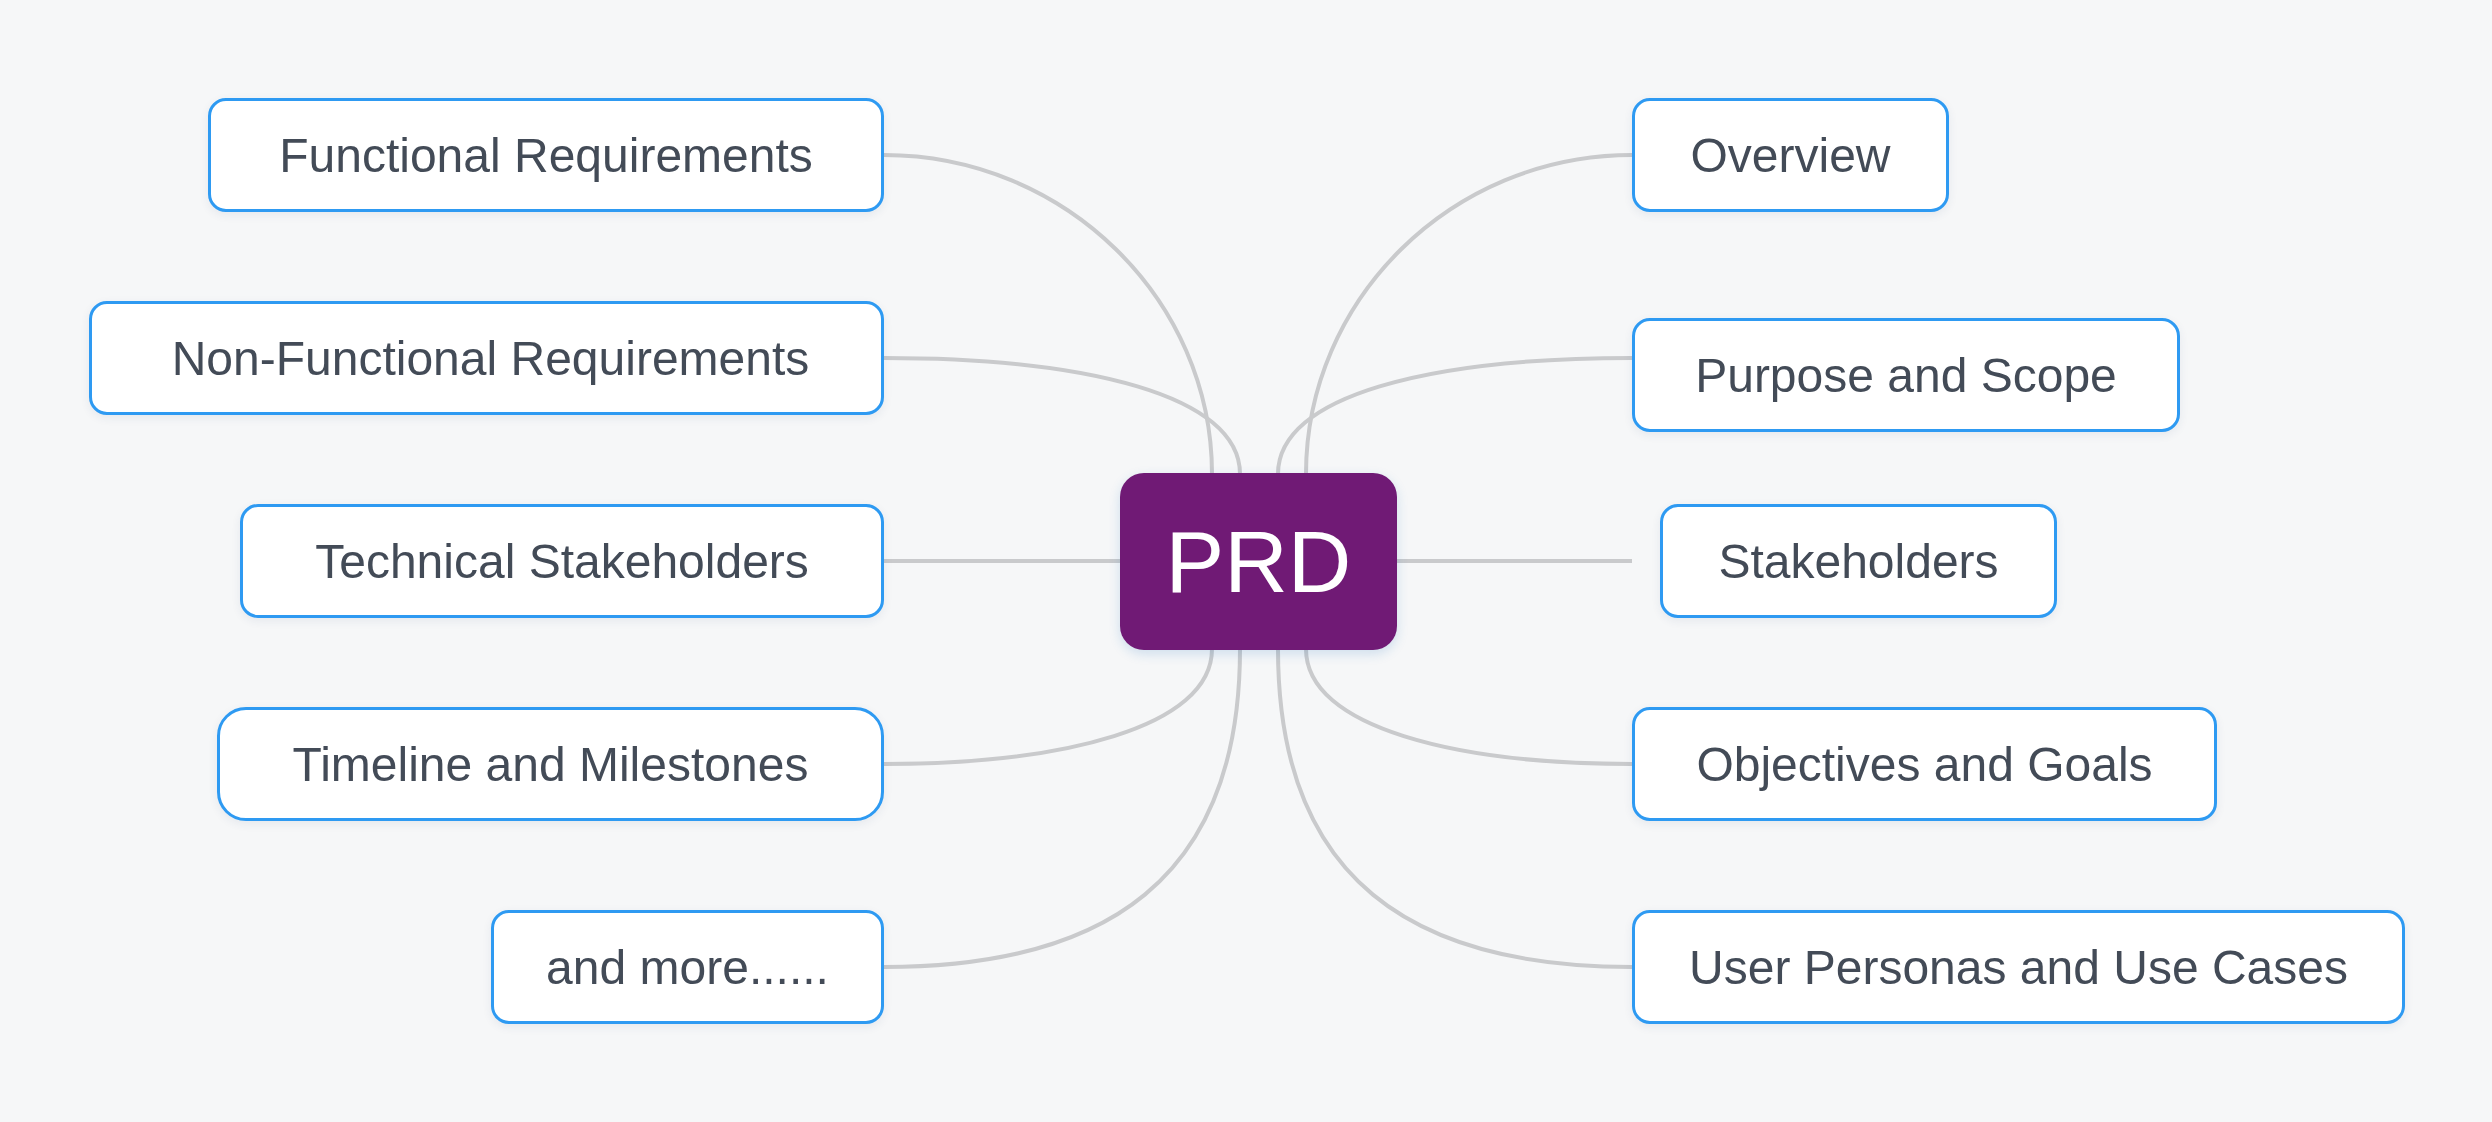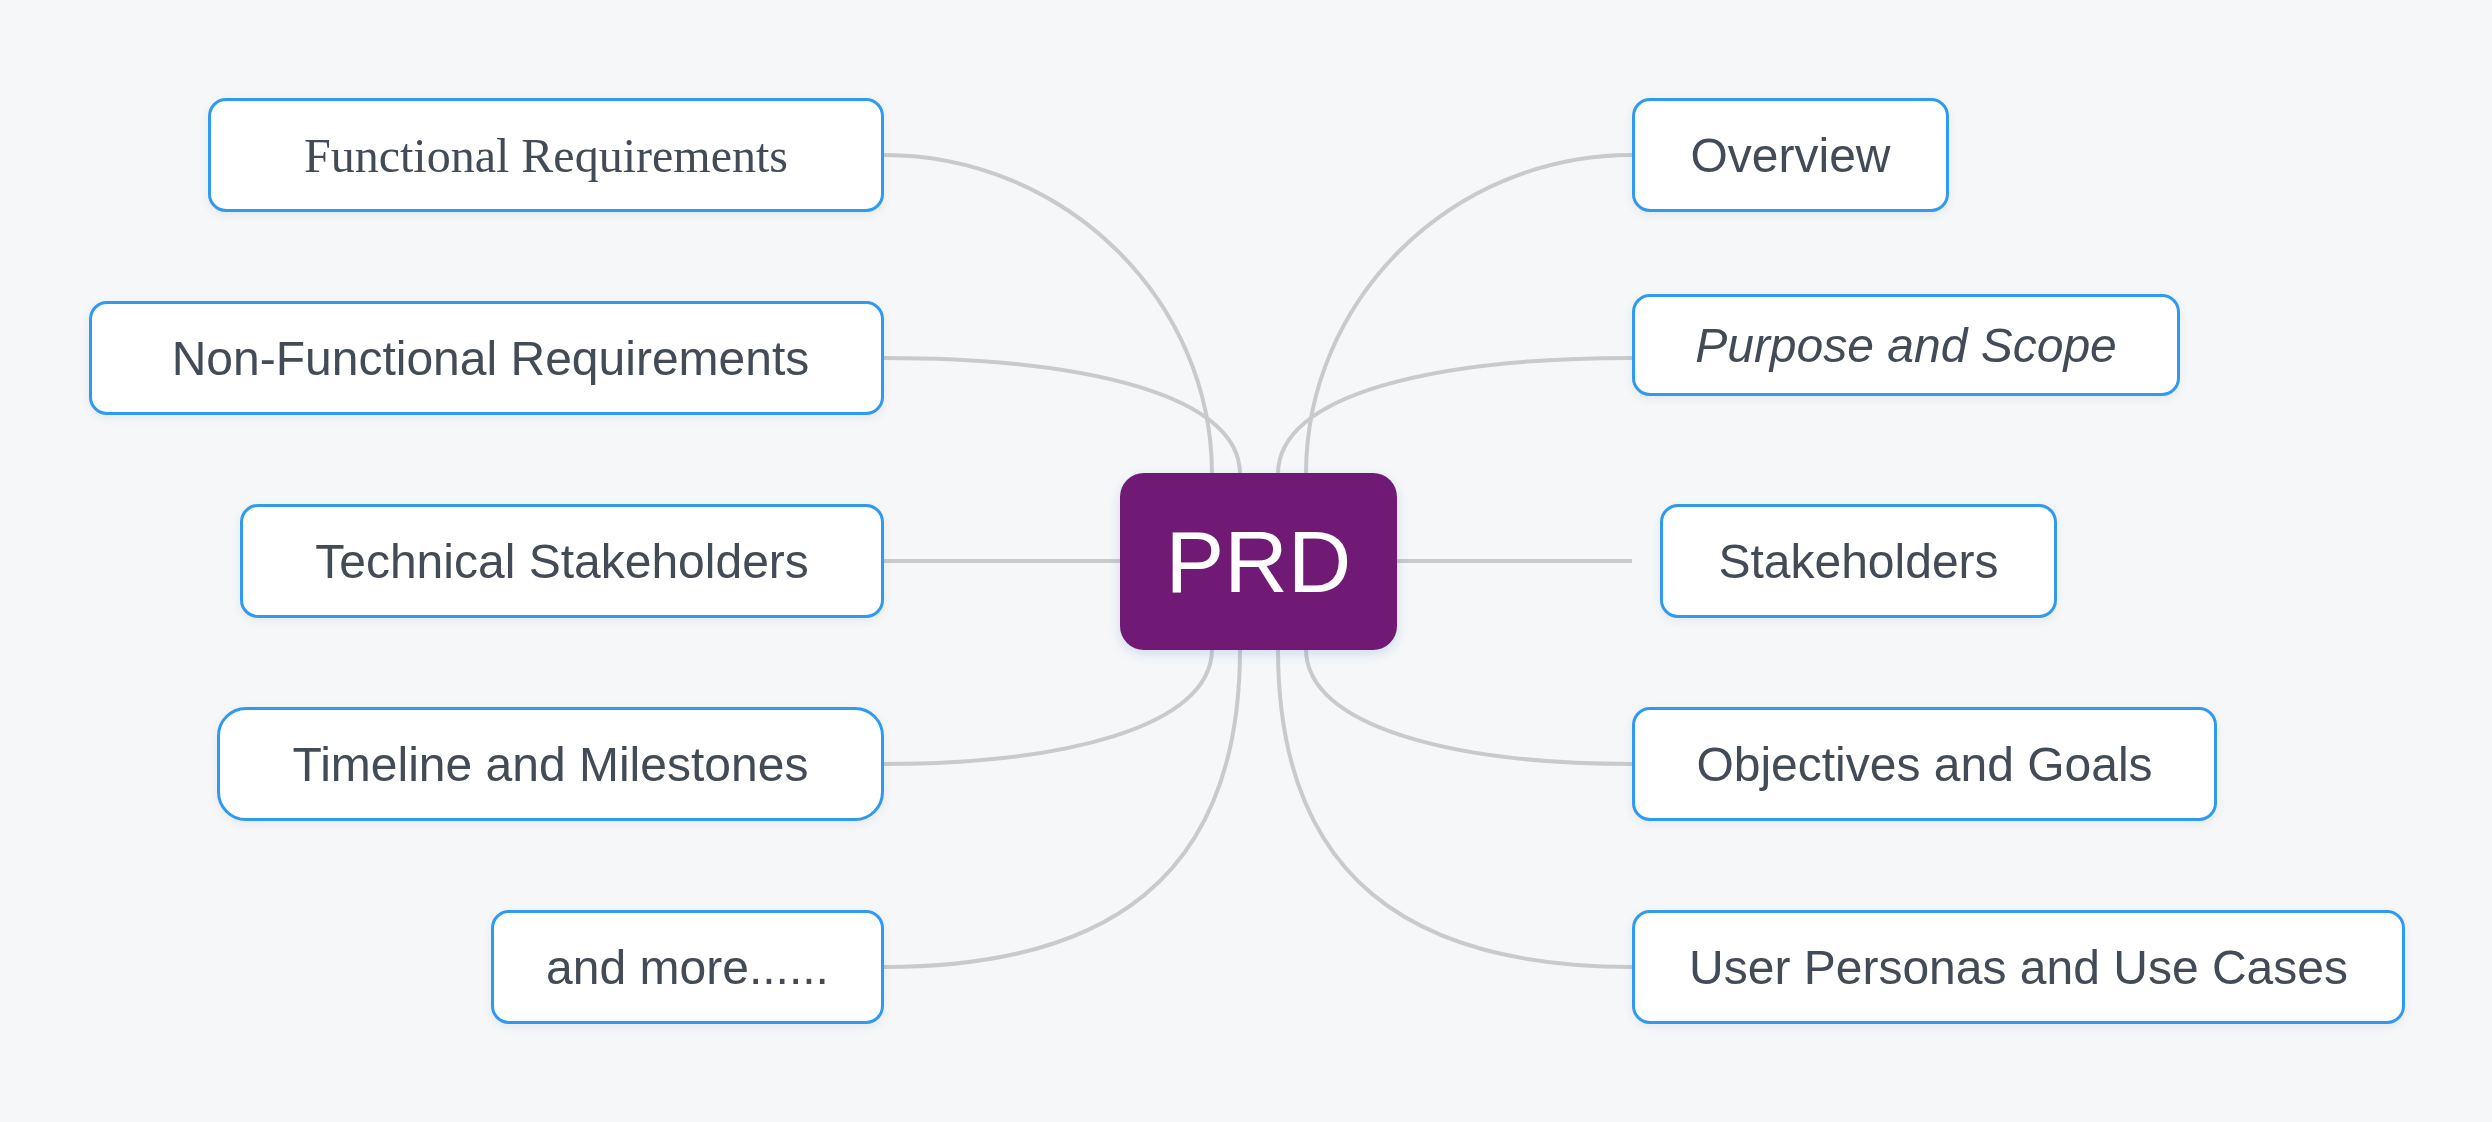--- a/index.html
+++ b/index.html
@@ -70,40 +70,40 @@
     <path d="M 884 561 L 1122 561"></path>
     <path d="M 1212 649 C 1212 728, 1060 764, 884 764"></path>
     <path d="M 1240 649 C 1240 880, 1105 967, 884 967"></path>
     <path d="M 1632 155 C 1451 155, 1306 300, 1306 474"></path>
     <path d="M 1632 358 C 1431 358, 1278 395, 1278 474"></path>
     <path d="M 1395 561 L 1632 561"></path>
     <path d="M 1306 649 C 1306 728, 1458 764, 1632 764"></path>
     <path d="M 1278 649 C 1278 880, 1413 967, 1632 967"></path>
   </svg>
 
-  <div class="node" style="left:208px; top:98px; width:676px; height:114px;font-family:Liberation Serif, serif;">
+  <div class="node" style="left:208px; top:98px; width:676px; height:114px;">
     <span>Functional Requirements</span>
   </div>
   <div class="node" style="left:89px; top:301px; width:795px; height:114px;padding-left:8px;">
     <span>Non-Functional Requirements</span>
   </div>
   <div class="node" style="left:240px; top:504px; width:644px; height:114px;">
     <span>Technical Stakeholders</span>
   </div>
   <div class="node" style="left:217px; top:707px; width:667px; height:114px;border-radius:29px;">
     <span>Timeline and Milestones</span>
   </div>
   <div class="node" style="left:491px; top:910px; width:393px; height:114px;">
     <span>and more......</span>
   </div>
 
   <div class="node" style="left:1632px; top:98px; width:317px; height:114px;">
     <span>Overview</span>
   </div>
-  <div class="node" style="left:1632px; top:294px; width:548px; height:102px;font-style:italic;">
+  <div class="node" style="left:1632px; top:318px; width:548px; height:114px;">
     <span>Purpose and Scope</span>
   </div>
   <div class="node" style="left:1632px; top:504px; width:397px; height:114px;margin-left:28px;">
     <span>Stakeholders</span>
   </div>
   <div class="node" style="left:1632px; top:707px; width:585px; height:114px;">
     <span>Objectives and Goals</span>
   </div>
   <div class="node" style="left:1632px; top:910px; width:773px; height:114px;">
     <span>User Personas and Use Cases</span>

